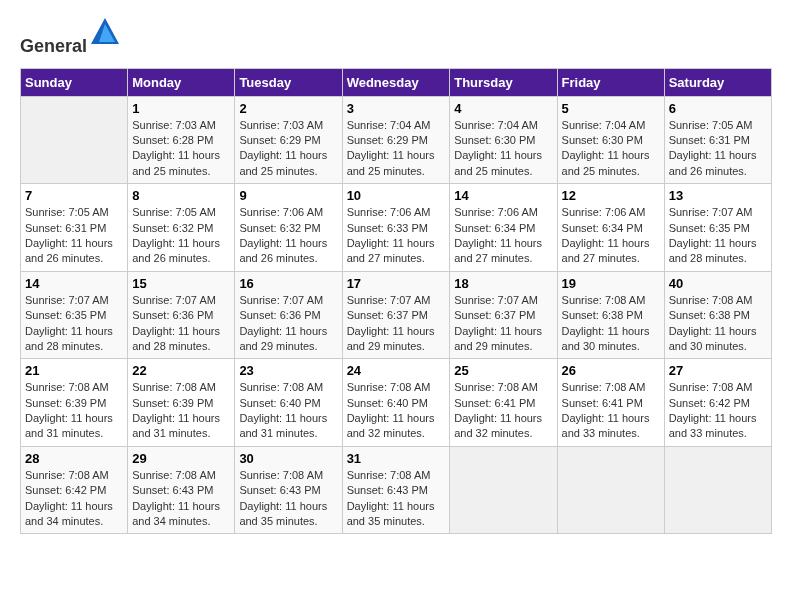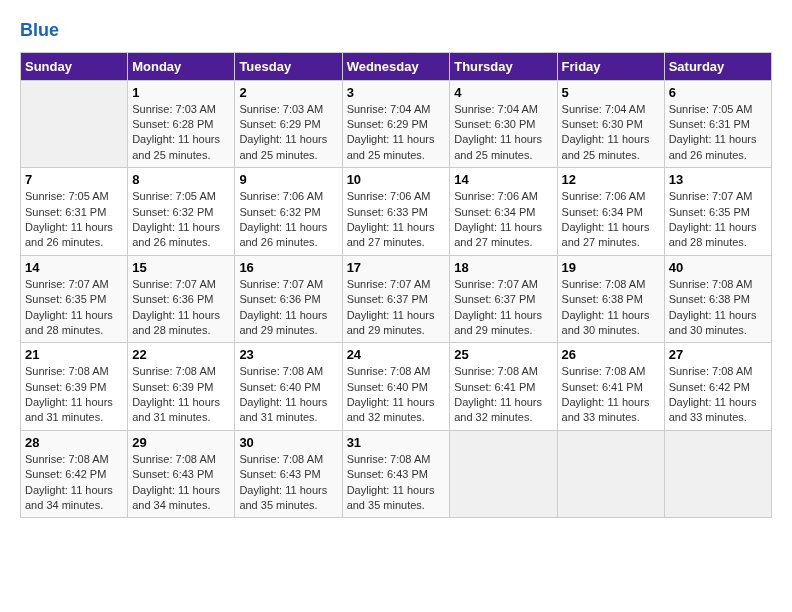--- a/index.html
+++ b/index.html
@@ -86,21 +86,24 @@
     }
     .empty { background: #f0f0f0 !important; }
   </style>
 </head>
 <body>
 
 <div class="header">
   <div class="logo">
     <div>
       <div class="logo-text">
-        <span class="logo-blue">Blue</span>
+        <span class="logo-general">General</span><svg class="logo-icon" viewBox="0 0 32 32">
+            <polygon points="16,2 30,28 2,28" fill="#1565c0"></polygon>
+            <polygon points="16,8 26,26 10,26" fill="#42a5f5"></polygon>
+          </svg>
       </div>
     </div>
   </div>
   <div class="title-block">
     <div class="month-title"></div>
     <div class="location"></div>
   </div>
 </div>
 
 <table>

